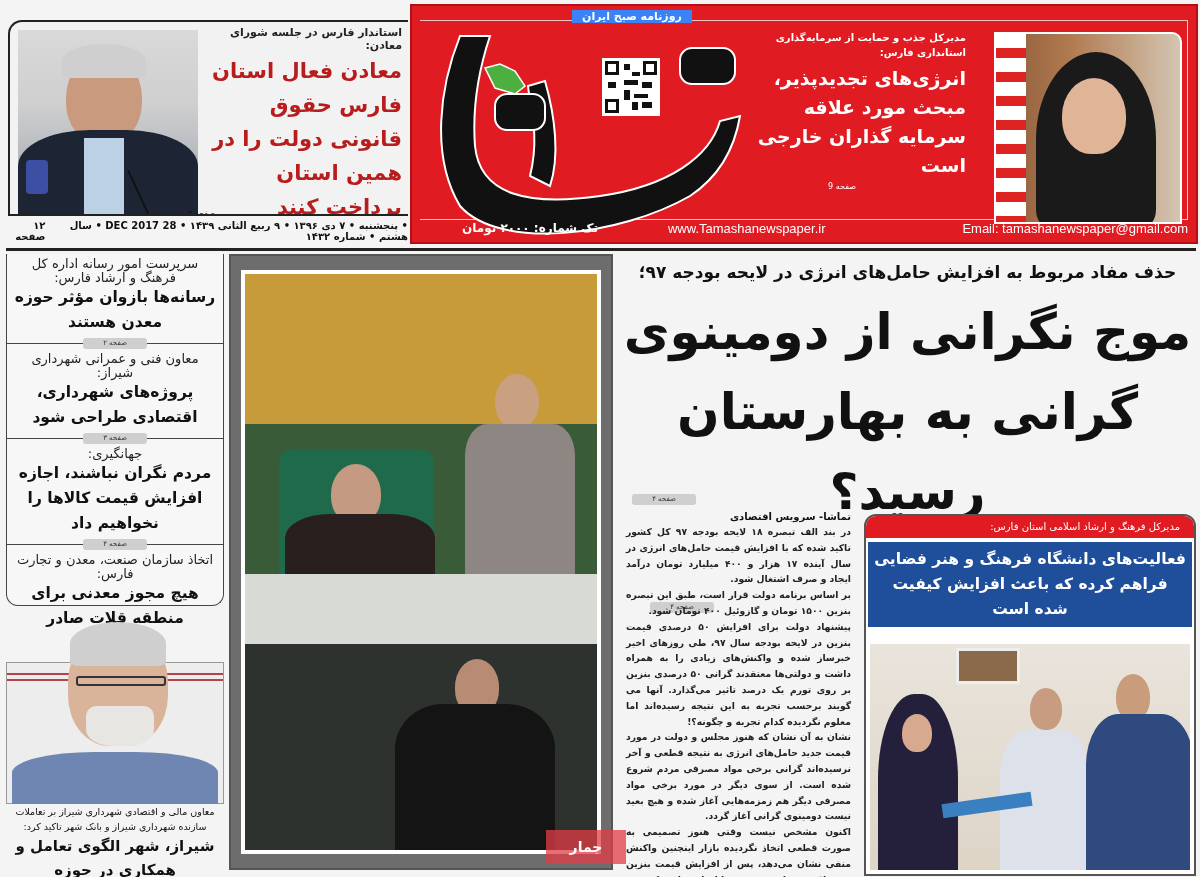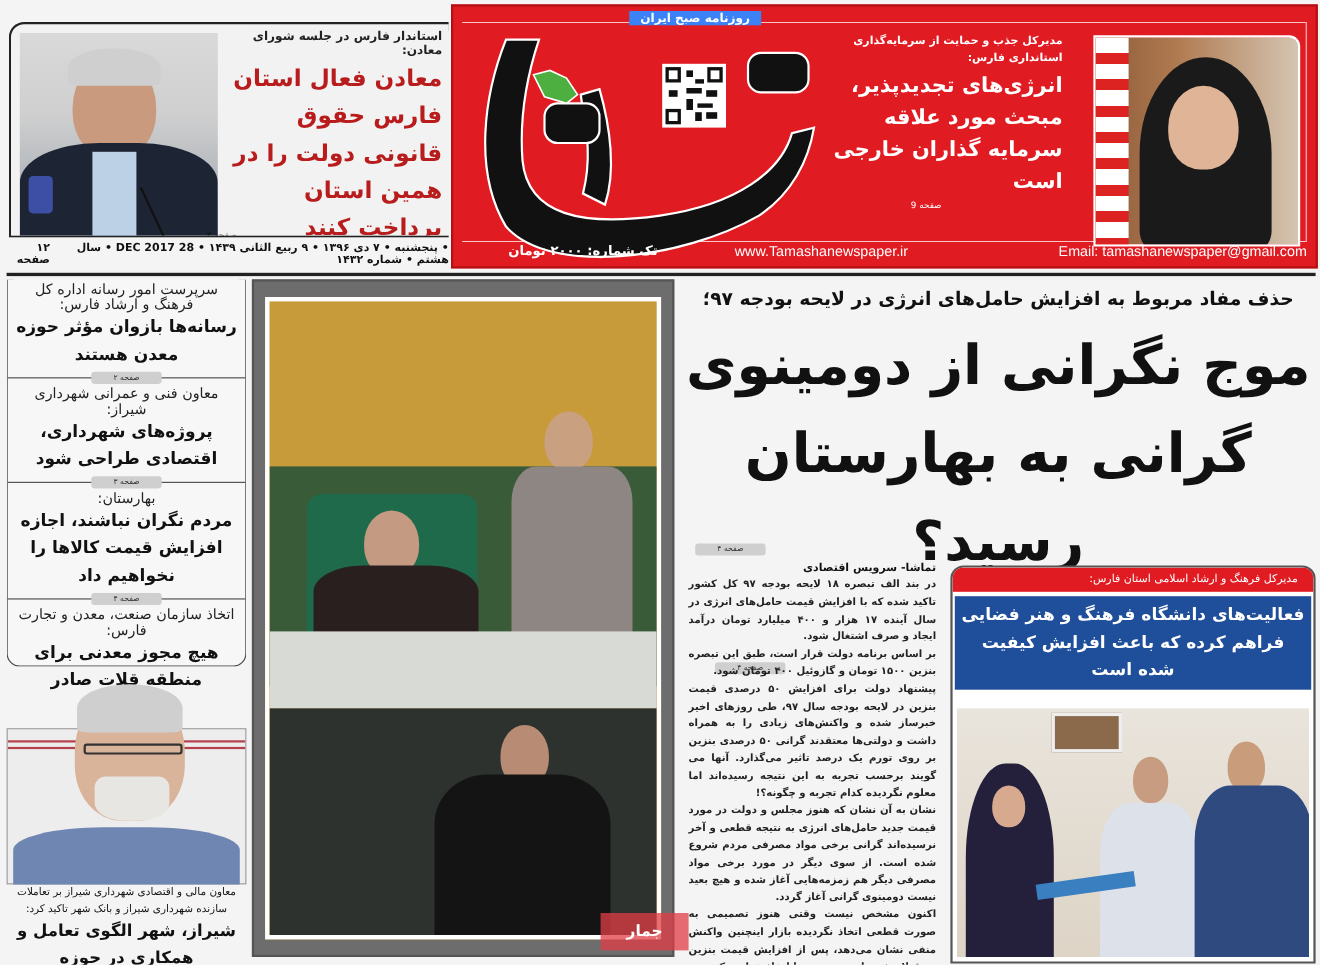--- a/index.html
+++ b/index.html
@@ -152,21 +152,21 @@
     <div class="sep" style="top:8px"></div>
     <span class="page-tag">صفحه ۲</span>
   </div>
   <div class="brief">
     <div class="kicker">معاون فنی و عمرانی شهرداری شیراز:</div>
     <div class="headline">پروژه‌های شهرداری، اقتصادی طراحی شود</div>
     <div class="sep" style="top:8px"></div>
     <span class="page-tag">صفحه ۳</span>
   </div>
   <div class="brief">
-    <div class="kicker">بهارستان:</div>
+    <div class="kicker">جهانگیری:</div>
     <div class="headline">مردم نگران نباشند، اجازه افزایش قیمت کالاها را نخواهیم داد</div>
     <div class="sep" style="top:8px"></div>
     <span class="page-tag">صفحه ۴</span>
   </div>
   <div class="brief">
     <div class="kicker">اتخاذ سازمان صنعت، معدن و تجارت فارس:</div>
     <div class="headline">هیچ مجوز معدنی برای منطقه قلات صادر نکرده‌ایم</div>
   </div>
 </div>
 <span class="page-tag abs" style="left:82px;top:600px;">صفحه ۴</span>

